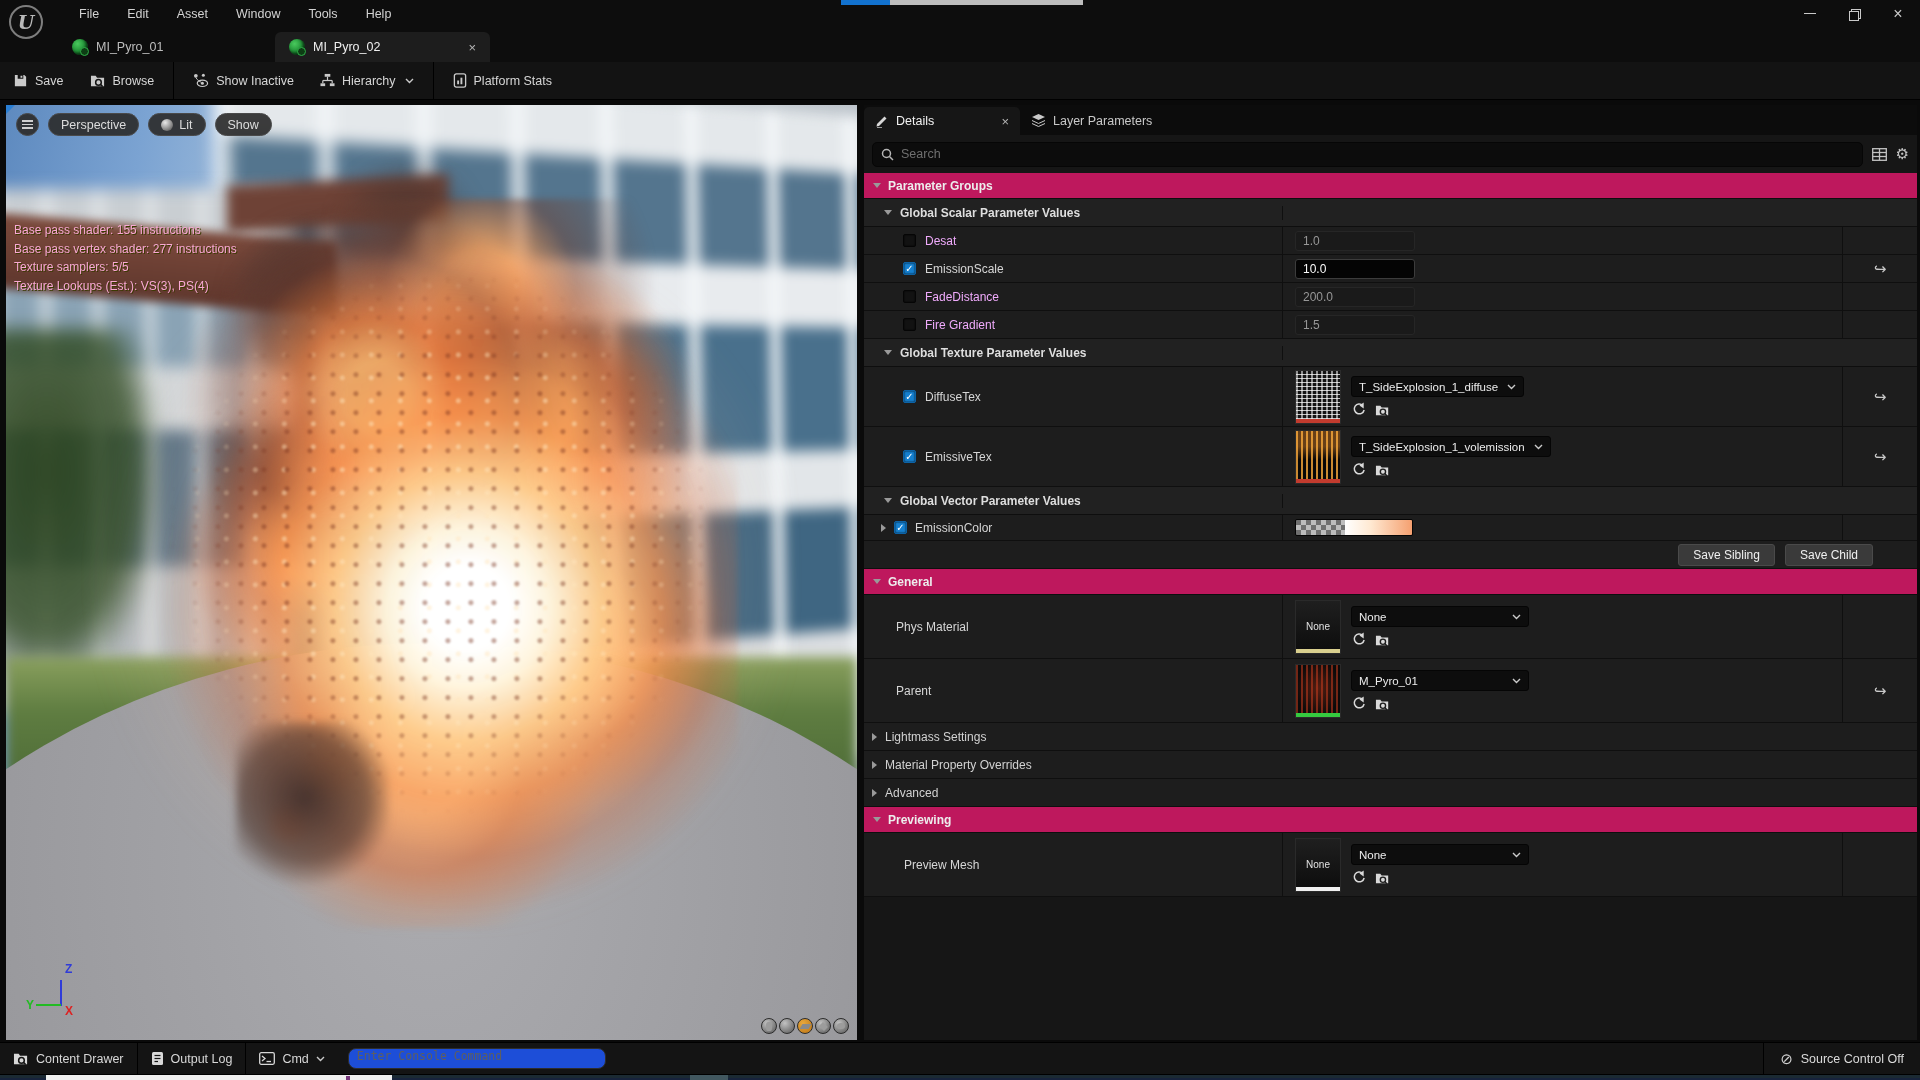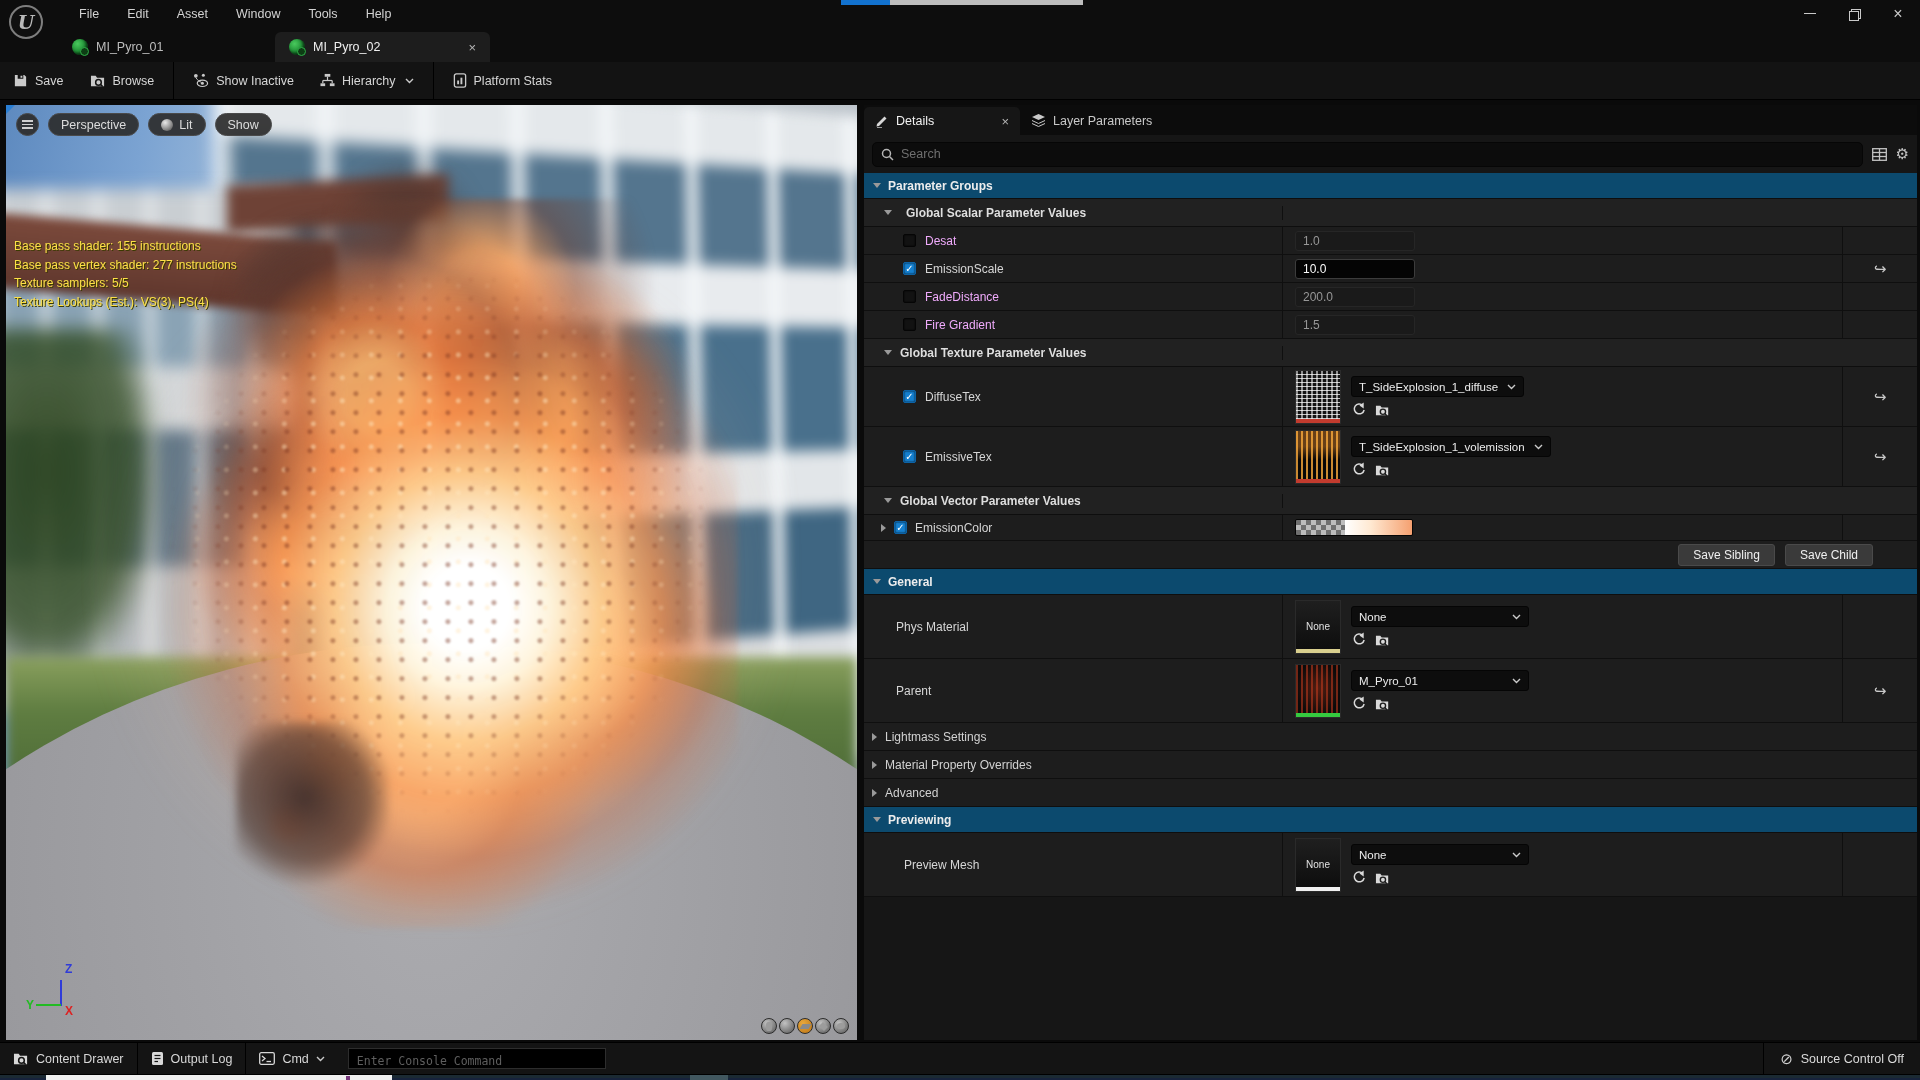--- a/index.html
+++ b/index.html
@@ -101,21 +101,21 @@
                radial-gradient(circle at 60% 30%, rgba(250,140,70,.55) 0 8%, transparent 22%),
                radial-gradient(circle at 35% 60%, rgba(245,120,60,.4) 0 6%, transparent 18%); }
 
   .vp-toolbar { position:absolute; left:10px; top:8px; display:flex; gap:9px; z-index:6; align-items:center; }
   .vp-pill { height:23px; padding:0 12px; border-radius:12px; background:rgba(45,45,45,.92); border:1px solid #4a4a4a;
     display:flex; align-items:center; gap:6px; color:#dcdcdc; font-size:12.5px; }
   .vp-burger { width:23px; height:23px; border-radius:50%; background:rgba(45,45,45,.92); border:1px solid #4a4a4a;
     display:flex; flex-direction:column; gap:2px; align-items:center; justify-content:center; }
   .vp-burger i { width:11px; height:1.5px; background:#d0d0d0; }
   .lit-sphere { width:12px; height:12px; border-radius:50%; background:radial-gradient(circle at 35% 30%, #e8e8e8, #888 60%, #3a3a3a); }
-  .vp-stats { position:absolute; left:8px; top:132px; z-index:6; color:#fde047; font-size:12px; line-height:1.55;
+  .vp-stats { position:absolute; left:8px; top:116px; z-index:6; color:#f9a8d4; font-size:12px; line-height:1.55;
     text-shadow:1px 1px 0 #3a3a00; }
   .axis-gizmo { position:absolute; left:26px; bottom:24px; z-index:6; width:60px; height:50px; }
   .axis-z { position:absolute; left:28px; bottom:10px; width:2px; height:26px; background:#2f3bd8; }
   .axis-y { position:absolute; left:4px; bottom:10px; width:25px; height:2px; background:#22bb22; }
   .axis-lz { position:absolute; left:33px; top:-4px; color:#2f3bd8; font-weight:bold; font-size:12px; }
   .axis-ly { position:absolute; left:-6px; bottom:4px; color:#22bb22; font-weight:bold; font-size:12px; }
   .axis-lx { position:absolute; left:33px; bottom:-2px; color:#dd2222; font-weight:bold; font-size:12px; }
   .shape-row { position:absolute; right:8px; bottom:6px; z-index:6; display:flex; gap:2px; align-items:center; }
   .shape-btn { width:16px; height:16px; border-radius:50%; border:1px solid #2c2c2c;
     background:radial-gradient(circle at 35% 30%, #c2c2c2, #808080 60%, #565656); display:flex; align-items:center; justify-content:center; }
@@ -132,21 +132,21 @@
   .dtab.active { background:#161616; border-radius:5px 5px 0 0; color:#f2f2f2; width:156px; }
   .dtab .tab-close { margin-left:auto; }
   .searchrow { height:38px; background:#161616; display:flex; align-items:center; padding:0 8px; gap:9px; }
   .searchbox { flex:1; height:25px; background:#0c0c0c; border:1px solid #060606; border-radius:5px;
     display:flex; align-items:center; padding:8px 8px; gap:7px; }
   .searchbox input { flex:1; background:transparent; border:none; outline:none; color:#d8d8d8;
     font-family:"Liberation Sans", sans-serif; font-size:12.5px; }
   .searchbox input::placeholder { color:#6f6f6f; }
   .dbody { flex:1; background:#161616; overflow:hidden; }
 
-  .hdr-main { height:26px; background:#0c4a6e; border-bottom:1px solid #0e0e0e; display:flex; align-items:center;
+  .hdr-main { height:26px; background:#be185d; border-bottom:1px solid #0e0e0e; display:flex; align-items:center;
     padding-left:9px; gap:7px; font-weight:bold; color:#ededed; font-size:12px; }
   .hdr-sub { height:28px; background:#212121; border-bottom:1px solid #0e0e0e; display:flex; align-items:center; }
   .hdr-sub .txt { font-weight:600; color:#dedede; }
   .tri-d { width:0; height:0; border-left:4px solid transparent; border-right:4px solid transparent; border-top:5px solid #9a9a9a; }
   .tri-r { width:0; height:0; border-top:4px solid transparent; border-bottom:4px solid transparent; border-left:5px solid #9a9a9a; }
 
   .prow { display:flex; background:#1d1d1d; border-bottom:1px solid #0f0f0f; }
   .ncol { width:419px; border-right:1px solid #0f0f0f; display:flex; align-items:center; }
   .vcol { flex:1; display:flex; align-items:center; padding-left:12px; }
   .rcol { width:75px; border-left:1px solid #0f0f0f; display:flex; align-items:center; justify-content:center; }
@@ -192,22 +192,22 @@
     justify-content:flex-end; gap:10px; padding-right:44px; }
   .gbtn { height:22px; padding:0 14px; background:#3a3a3a; border:1px solid #4a4a4a; border-radius:3px;
     color:#f0f0f0; font-size:12px; display:flex; align-items:center; }
 
   .exprow { height:28px; background:#1d1d1d; border-bottom:1px solid #0f0f0f; display:flex; align-items:center; gap:8px; padding-left:8px; color:#d2d2d2; }
 
   
   .statusbar { height:32px; background:#141414; border-top:1px solid #000; display:flex; align-items:center; }
   .sbtn { height:100%; display:flex; align-items:center; gap:7px; padding:0 13px; color:#d8d8d8; font-size:12.5px; border-right:1px solid #000; }
   .sbtn.noborder { border-right:none; }
-  .consolebox { margin-left:10px; width:258px; height:21px; background:#000000; border:1px solid #2d2d2d; border-radius:0;
-    display:flex; align-items:flex-end; padding:0 8px; }
+  .consolebox { margin-left:10px; width:258px; height:21px; background:#1d4ed8; border:1px solid #2d2d2d; border-radius:8px;
+    display:flex; align-items:flex-start; padding:0 8px; }
   .consolebox input { flex:1; background:transparent; border:none; outline:none; color:#bdbdbd;
     font-family:"DejaVu Sans Mono", monospace; font-size:11.5px; }
   .consolebox input::placeholder { color:#5f5f5f; }
   .sb-right { margin-left:auto; display:flex; align-items:center; gap:8px; padding:0 16px; height:100%;
     border-left:1px solid #000; color:#dadada; font-size:12.5px; }
   .slash-icon { font-size:15px; color:#d0d0d0; }
 
   .bottomstrip { position:relative; height:6px; background:#1b2a33; border-top:1px solid #000; }
   .bottomstrip .white { position:absolute; left:46px; top:0; width:346px; height:100%; background:#f0f0f0; }
   .bottomstrip .sq { position:absolute; left:690px; top:0; width:38px; height:100%; background:#41575f; }
@@ -416,21 +416,21 @@
     </div>
 
     <div class="dbody">
 
       <div class="hdr-main">
         <span class="tri-d"></span>
         <span>Parameter Groups</span>
       </div>
 
       <div class="hdr-sub">
-        <div class="ncol" style="padding-left:20px; gap:14px;">
+        <div class="ncol" style="padding-left:20px; gap:8px;">
             <span class="tri-d"></span>
             <span class="txt">Global Scalar Parameter Values</span>
           </div>
         <div class="vcol"></div>
           <div class="rcol"></div>
       </div>
 
       <div class="prow h28 dim">
         <div class="ncol" style="padding-left:39px;">
           <span class="cb"></span>

